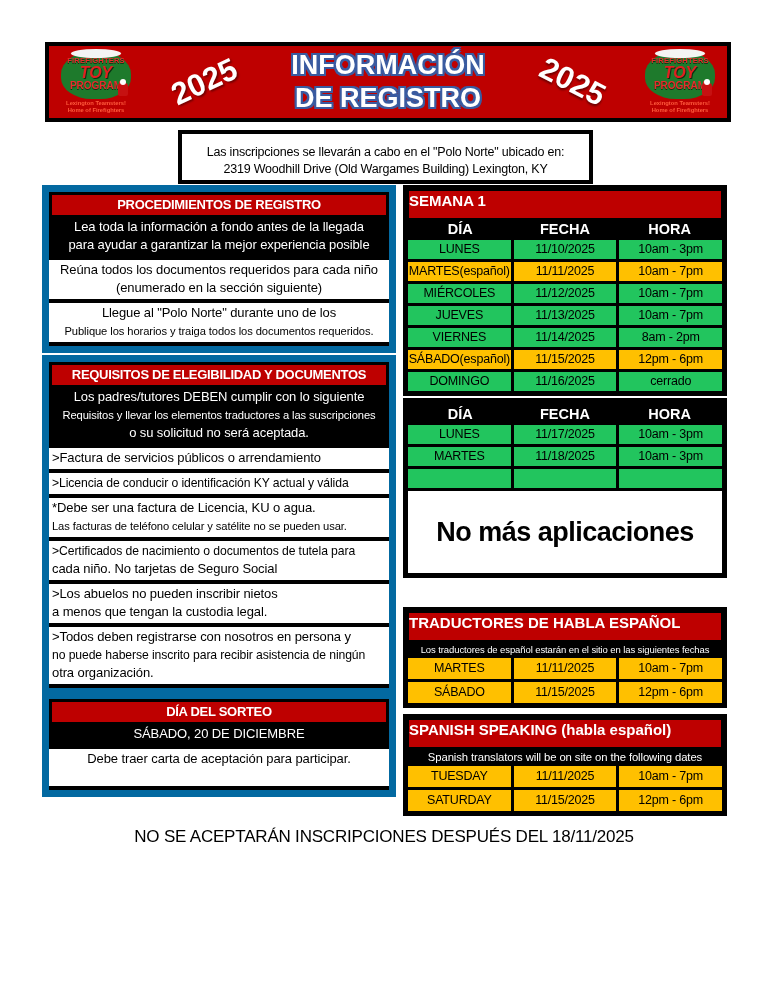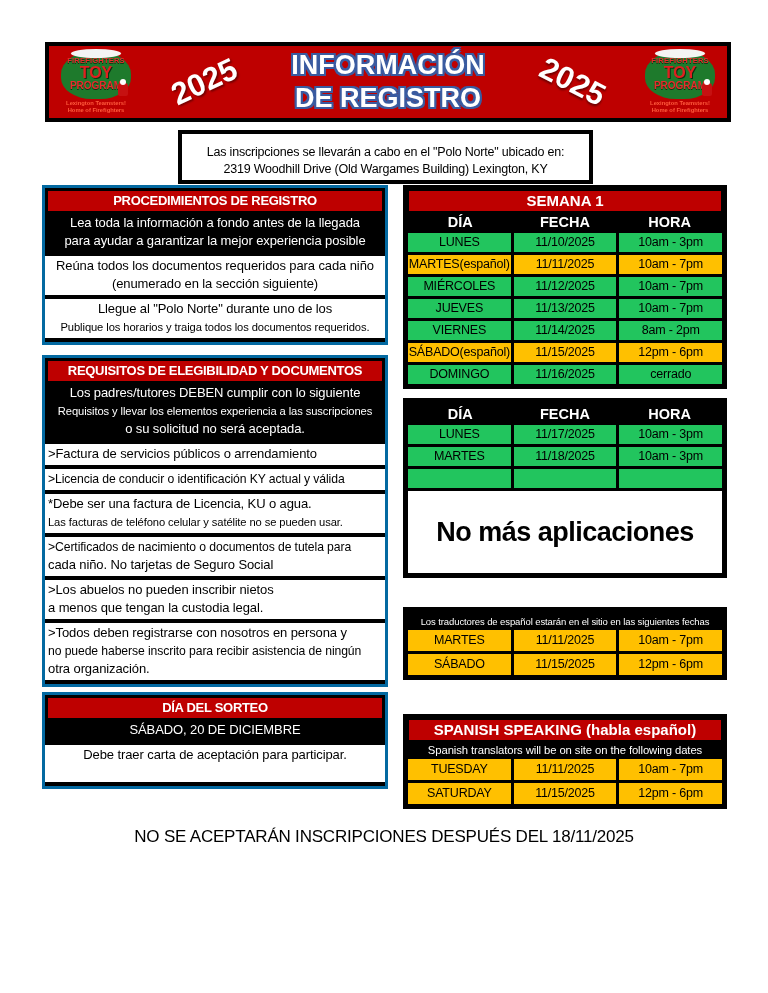--- a/index.html
+++ b/index.html
@@ -14,48 +14,48 @@
   .year-right{transform:rotate(27deg);margin-right:6px;}
   .title{flex:0 0 250px;text-align:center;color:#fff;font-weight:bold;font-size:27px;line-height:33px;
          text-shadow:-2px -2px 0 #3A5BA0,2px -2px 0 #3A5BA0,-2px 2px 0 #3A5BA0,2px 2px 0 #3A5BA0,
                      0 -2px 0 #3A5BA0,0 2px 0 #3A5BA0,-2px 0 0 #3A5BA0,2px 0 0 #3A5BA0;}
   
   .logo{position:relative;width:86px;height:64px;flex:0 0 86px;}
   .wreath{position:absolute;left:8px;right:8px;top:1px;bottom:15px;background:#1E7A2C;border-radius:48% 48% 44% 44%;}
   .wreath::before{content:"";position:absolute;top:-2px;left:10px;right:10px;height:9px;background:#F4F4F4;border-radius:50%;}
   .logo-text{position:absolute;top:6px;left:0;right:0;text-align:center;font-weight:bold;color:#E82C2C;}
   .lt1{font-size:7.5px;letter-spacing:.2px;text-shadow:0 1px 0 rgba(0,0,0,.6);}
-  .lt2{font-size:16px;line-height:15px;color:#E02020;text-shadow:1px 1px 0 rgba(0,0,0,.6);}
+  .lt2{font-size:16px;line-height:15px;font-style:italic;color:#E02020;text-shadow:1px 1px 0 rgba(0,0,0,.6);}
   .lt3{font-size:10px;text-shadow:0 1px 0 rgba(0,0,0,.6);}
   .logo-cap{position:absolute;left:0;right:0;bottom:1px;text-align:center;color:#FF5A3C;font-size:5.8px;line-height:6.5px;font-weight:bold;}
   .santa{position:absolute;right:11px;bottom:18px;width:10px;height:13px;background:#C61111;border-radius:3px 3px 2px 2px;}
   .santa::before{content:"";position:absolute;top:-4px;left:2px;width:6px;height:6px;background:#fff;border-radius:50%;}
 
   
   .address{position:absolute;left:178px;top:130px;width:407px;height:36px;background:#fff;border:4px solid #000;
            text-align:center;font-size:12.5px;line-height:17px;letter-spacing:-0.2px;padding-top:10px;}
 
   
-  .sec{position:absolute;left:42px;width:340px;background:#000;border:3px solid #0369a1;padding:0 0 4px;}
+  .sec{position:absolute;left:42px;width:340px;background:#000;border:7px solid #0369a1;padding:0 0 4px;}
   .sec-strip{background:#BE0000;color:#fff;font-weight:bold;font-size:13px;letter-spacing:-0.3px;
              text-align:center;margin:3px 3px 0;padding:2px 0 3px;}
   .intro{color:#fff;text-align:center;padding:3px 2px 2px;}
   .line{font-size:13px;line-height:18px;letter-spacing:-0.1px;}
   .ln-m{font-size:12.2px;}
   .ln-s{font-size:11.2px;}
   .white-row{background:#fff;color:#000;margin-top:4px;padding:1px 3px 2px;text-align:center;}
   .sec-req .white-row{text-align:left;}
   .sec-proc{top:185px;}
   .sec-req{top:355px;}
   .sec-sorteo{top:692px;}
   .sorteo-note{min-height:34px;}
 
   
   .wtable{position:absolute;left:403px;width:314px;background:#000;border:3px solid #000;padding:2px;}
-  .tstrip{background:#BE0000;color:#fff;font-weight:bold;font-size:15px;text-align:center;margin:1px 1px 0;padding:1px 0 2px;}
+  .tstrip{background:#BE0000;color:#fff;font-weight:bold;font-size:15px;margin:1px 1px 0;padding:1px 0 9px;}
   .thead{display:grid;grid-template-columns:1fr 1fr 1fr;}
   .hcell{color:#fff;font-weight:bold;font-size:14.5px;text-align:center;padding:3px 0;}
   .tbody{display:grid;grid-template-columns:1fr 1fr 1fr;gap:3px;}
   .cell{background:#22c55e;font-size:12.5px;letter-spacing:-0.2px;text-align:center;line-height:14px;padding:2px 0 3px;min-height:14px;}
   .cell.hl{background:#FFC000;}
   .wt-week1{top:185px;}
   .wt-week2{top:398px;}
   .wt-trades{top:607px;}
   .wt-traden{top:714px;}
   .banner{background:#fff;margin-top:3px;height:82px;display:flex;align-items:center;justify-content:center;
@@ -128,21 +128,21 @@
           <div class="line">Llegue al "Polo Norte" durante uno de los</div>
           <div class="line ln-s">Publique los horarios y traiga todos los documentos requeridos.</div>
         </div>
       </div>
   </div>
 
   <div class="sec sec-req">
     <div class="sec-strip">REQUISITOS DE ELEGIBILIDAD Y DOCUMENTOS</div>
     <div class="intro">
         <div class="line">Los padres/tutores DEBEN cumplir con lo siguiente</div>
-        <div class="line ln-s">Requisitos y llevar los elementos experiencia a las suscripciones</div>
+        <div class="line ln-s">Requisitos y llevar los elementos traductores a las suscripciones</div>
         <div class="line">o su solicitud no será aceptada.</div>
       </div>
     <div>
         <div class="white-row">
           <div class="line">&gt;Factura de servicios públicos o arrendamiento</div>
         </div>
         <div class="white-row">
           <div class="line ln-m">&gt;Licencia de conducir o identificación KY actual y válida</div>
         </div>
         <div class="white-row">
@@ -223,20 +223,21 @@
         <div class="cell">11/18/2025</div>
         <div class="cell">10am - 3pm</div>
         <div class="cell"></div>
         <div class="cell"></div>
         <div class="cell"></div>
       </div>
     <div class="banner">No más aplicaciones</div>
   </div>
 
   <div class="wtable wt-trades">
+    <div class="tstrip">TRADUCTORES DE HABLA ESPAÑOL</div>
     <div class="note">Los traductores de español estarán en el sitio en las siguientes fechas</div>
     <div class="tbody">
         <div class="cell hl">MARTES</div>
         <div class="cell hl">11/11/2025</div>
         <div class="cell hl">10am - 7pm</div>
         <div class="cell hl">SÁBADO</div>
         <div class="cell hl">11/15/2025</div>
         <div class="cell hl">12pm - 6pm</div>
       </div>
   </div>

